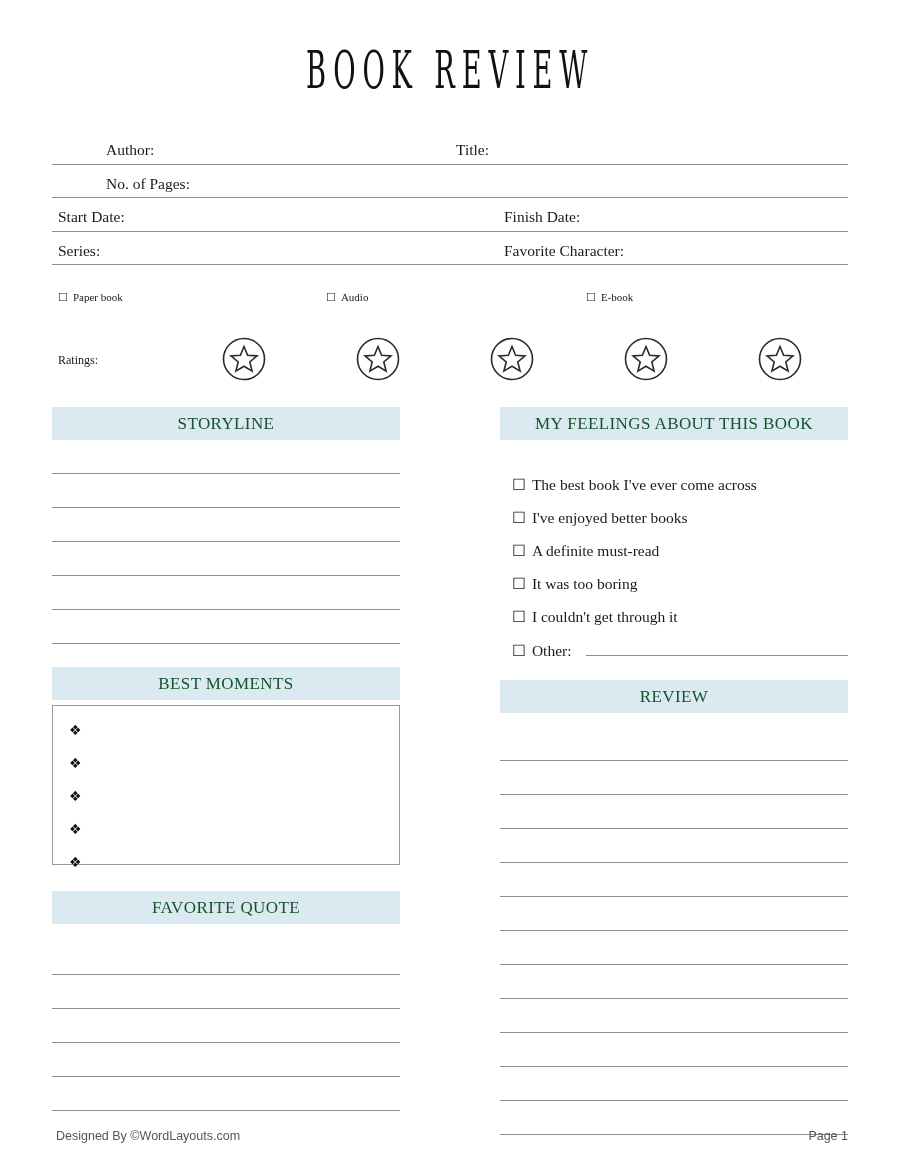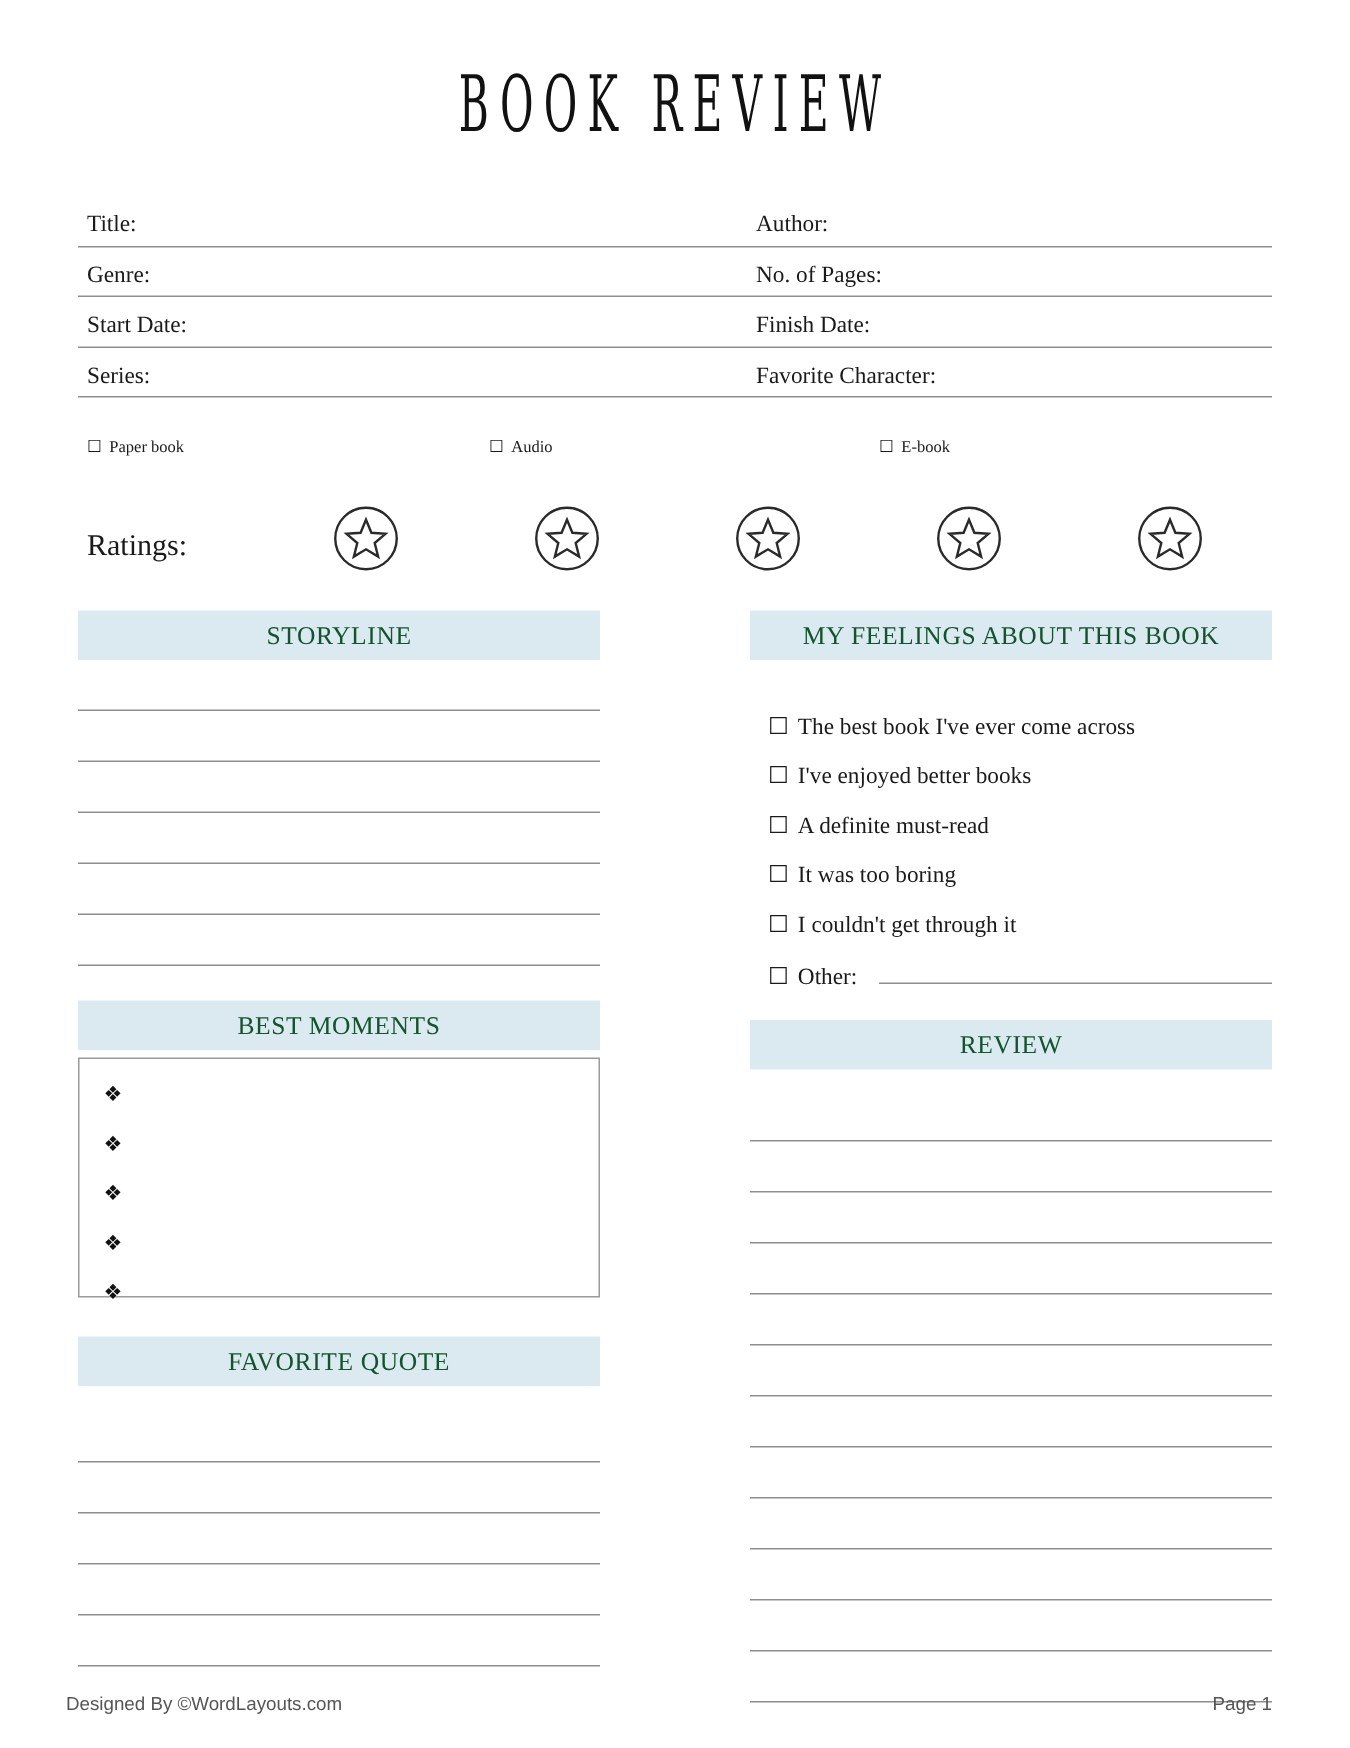--- a/index.html
+++ b/index.html
@@ -79,21 +79,21 @@
   
   .ratings {
     position: relative;
     height: 60px;
     margin-top: 12px;
   }
   .ratings-label {
     position: absolute;
     left: 6px;
     top: 16px;
-    font-size: 20px;
+    font-size: 12px;
   }
   .star-badge {
     position: absolute;
     top: 0;
     width: 44px;
     height: 44px;
   }
   .star-badge svg { display: block; }
   .sb-0 { left: 170px; }
   .sb-1 { left: 304px; }
@@ -169,45 +169,44 @@
   .moment-line {
     height: 33px;
     line-height: 33px;
     font-size: 14px;
     color: #111;
   }
 
   
   .footer {
     position: absolute;
-    left: 44px;
+    left: 56px;
     right: 52px;
     bottom: 22px;
     display: flex;
     justify-content: space-between;
     align-items: center;
     font-family: "Liberation Sans", sans-serif;
     font-size: 12.5px;
     color: #555555;
   }
 </style>
 </head>
 <body>
 
 <div class="page">
 
   <h1 class="title">BOOK REVIEW</h1>
 
   <div class="info-grid">
     <div class="info-row">
+      <div class="info-cell right">Author:</div>
       <div class="info-cell">Title:</div>
-      <div class="info-cell right">Author:</div>
     </div>
     <div class="info-row">
-      <div class="info-cell">Genre:</div>
       <div class="info-cell right">No. of Pages:</div>
     </div>
     <div class="info-row">
       <div class="info-cell">Start Date:</div>
       <div class="info-cell right">Finish Date:</div>
     </div>
     <div class="info-row">
       <div class="info-cell">Series:</div>
       <div class="info-cell right">Favorite Character:</div>
     </div>

